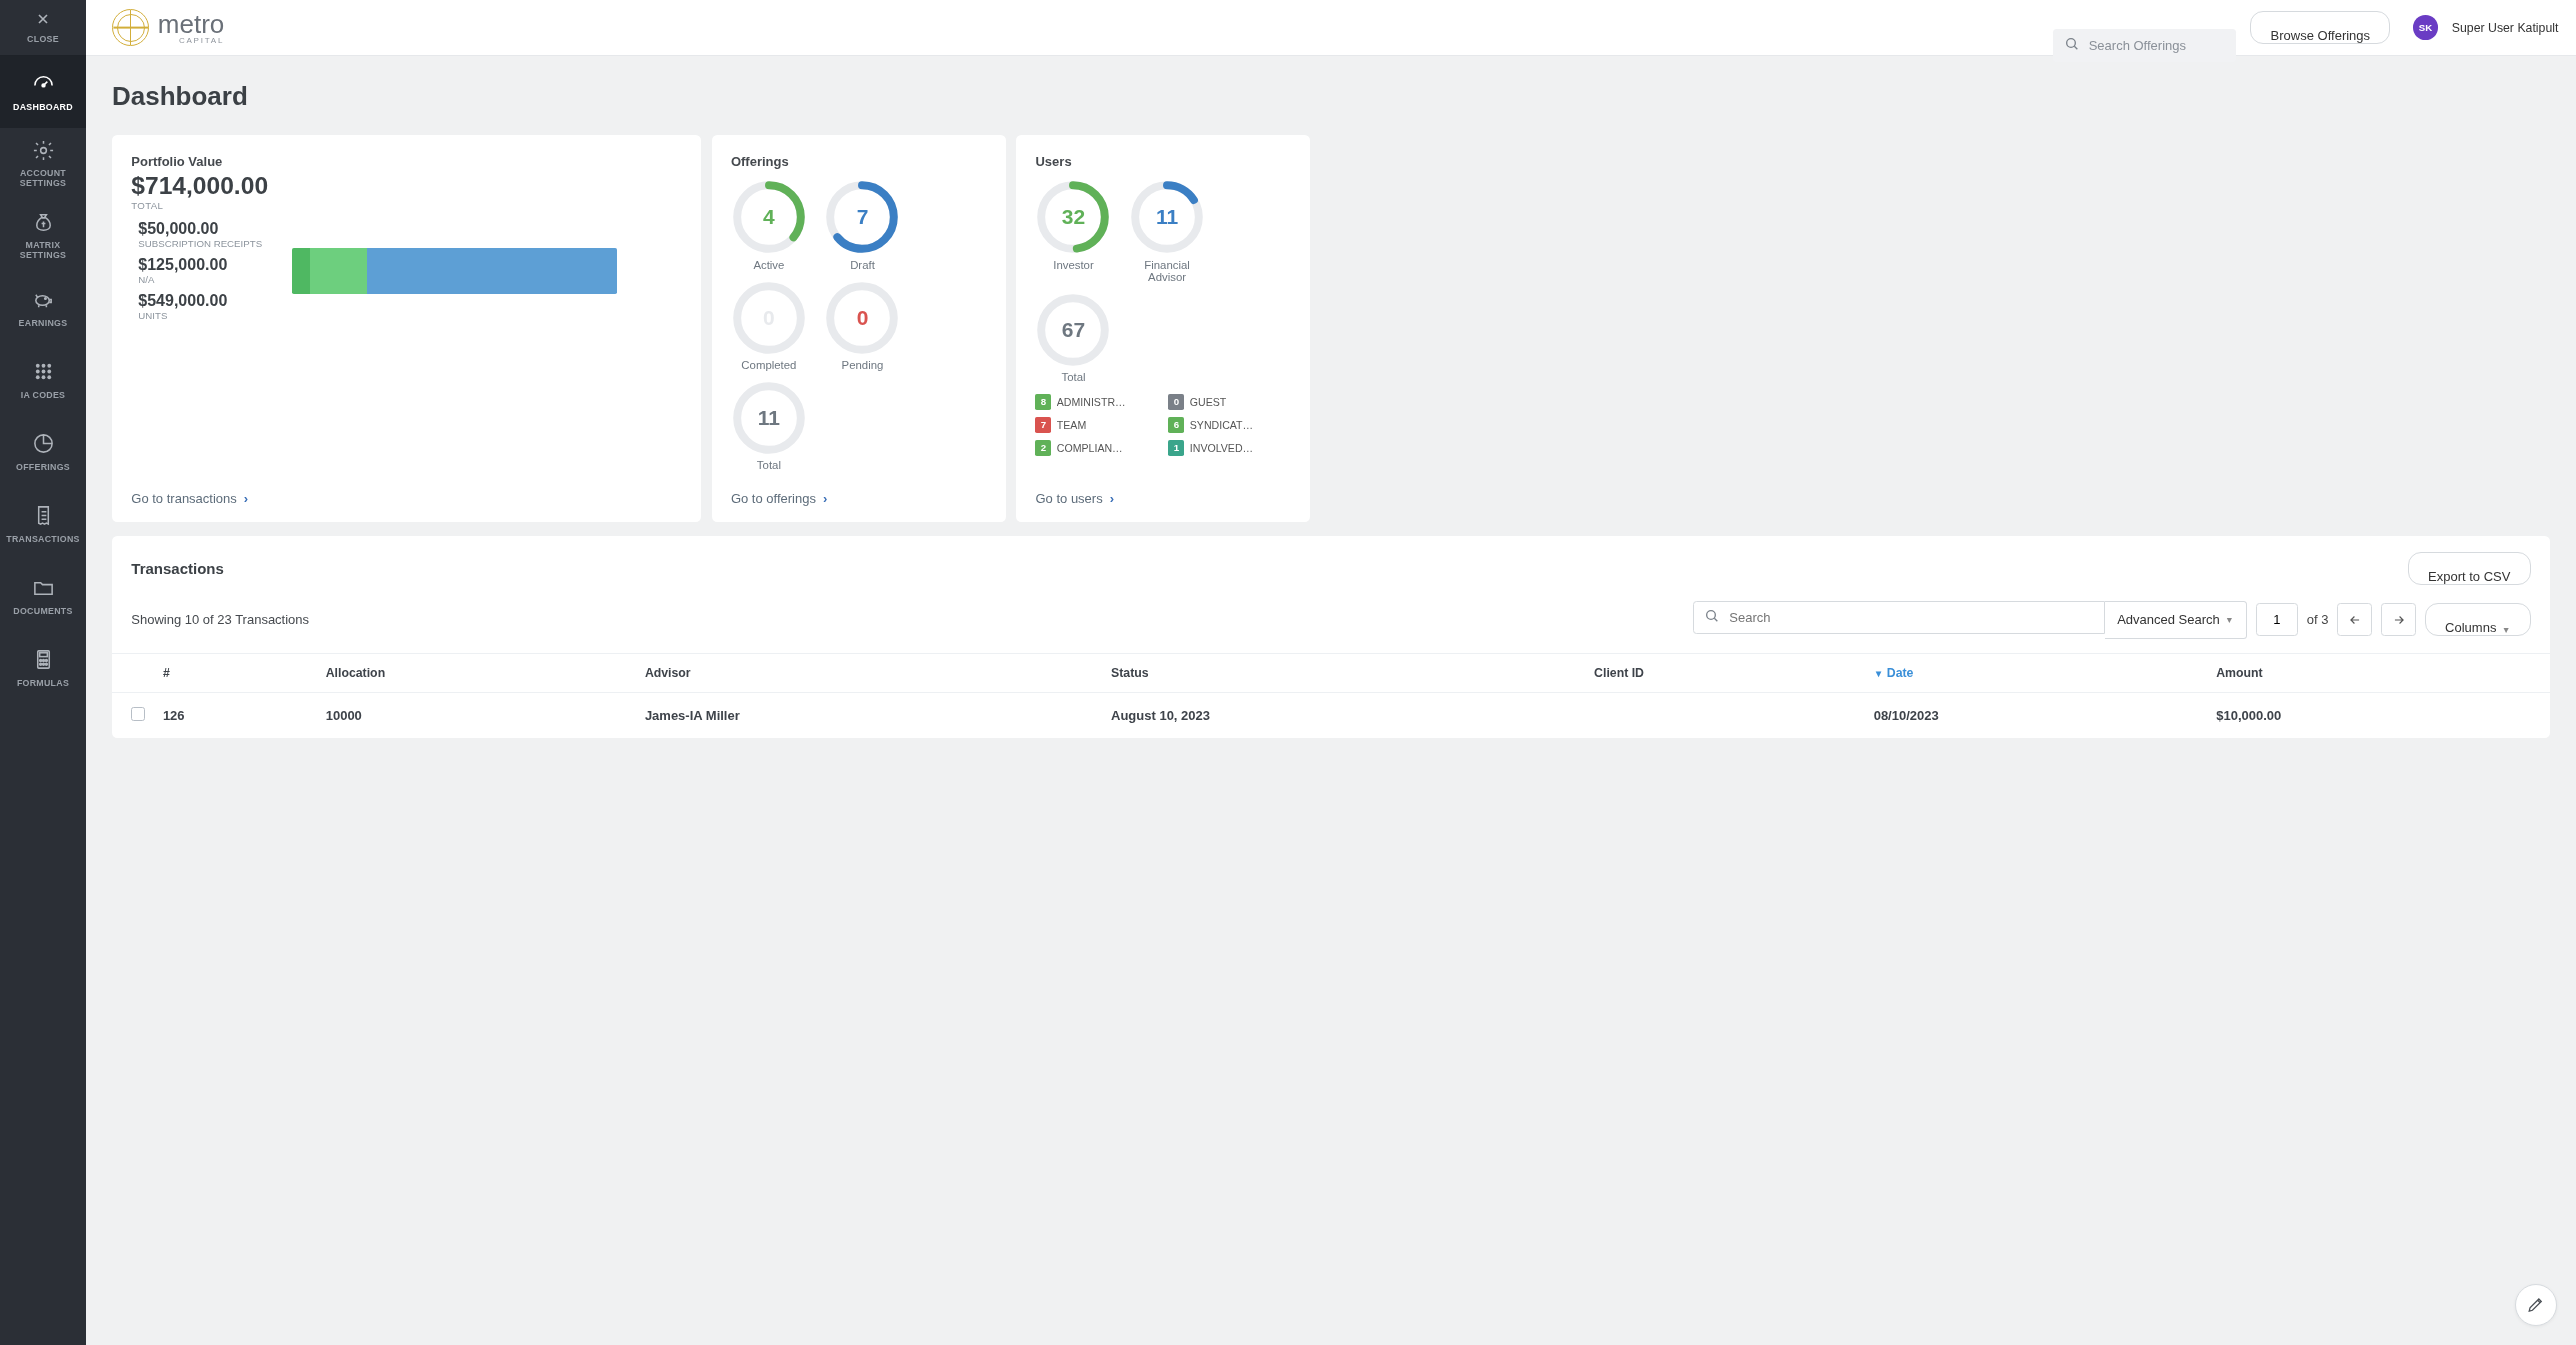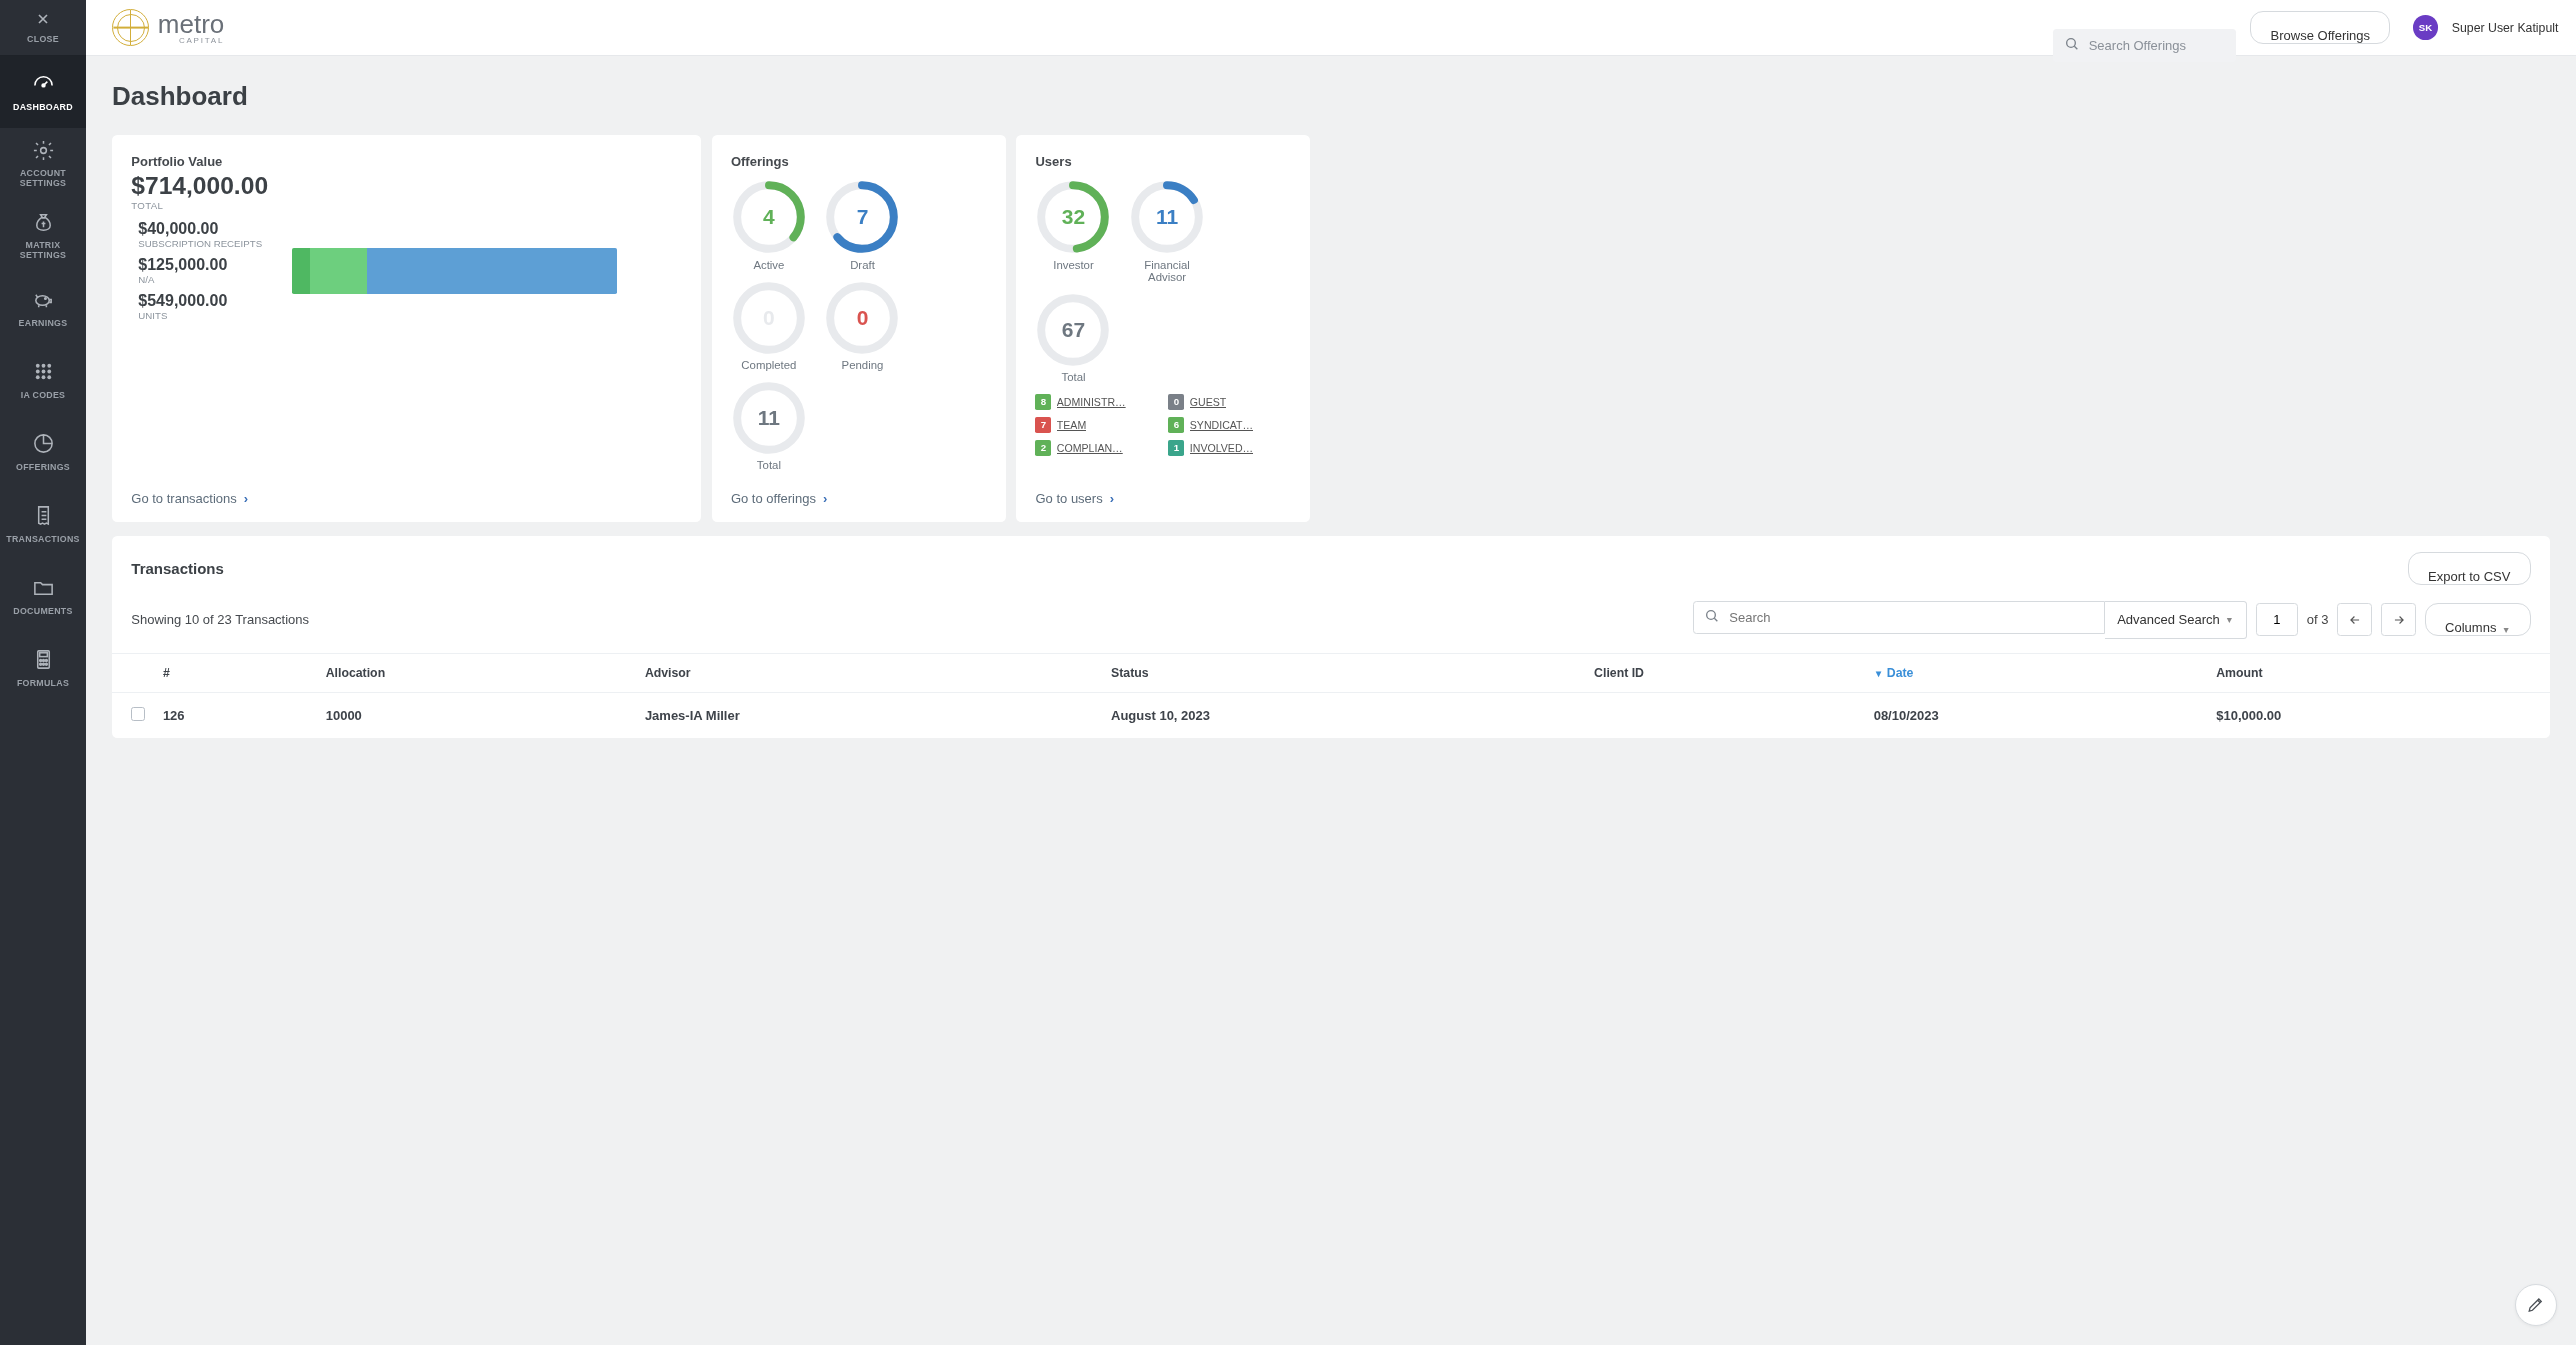--- a/index.html
+++ b/index.html
@@ -57,21 +57,21 @@
   .gauge .ring-bg{stroke:#e8eaed;}
   .gauge .ring-fg{stroke-linecap:round;}
   .gauge .gv { position:absolute; font-size:21px; font-weight:700; }
   .gauge-wrap{position:relative;width:76px;height:76px;display:flex;align-items:center;justify-content:center;}
   .gauge-lbl{font-size:11.4px;color:#6e7780;margin-top:3.5px;text-align:center;}
   
   .user-badges { display:grid; grid-template-columns:1fr 1fr; gap:7px 10.6px; margin-top:10.6px; font-size:10.6px; }
   .badge-row{display:flex;align-items:center;gap:5.3px;overflow:hidden;}
   .badge{min-width:16px;height:16px;padding:0 3.5px;border-radius:1.8px;color:#fff;font-size:9.7px;font-weight:700;display:flex;align-items:center;justify-content:center;}
   .badge.green{background:#60b158;} .badge.grey{background:#7a8088;} .badge.red{background:#d9534f;} .badge.teal{background:#3aa58b;}
-  .badge-lbl{color:#555;white-space:nowrap;overflow:hidden;text-overflow:ellipsis;text-decoration:underline;}
+  .badge-lbl{color:#555;white-space:nowrap;overflow:hidden;text-overflow:ellipsis;}
 
   .tx-card{background:#fff;border-radius:5.3px;}
   .tx-head{display:flex;align-items:center;justify-content:space-between;padding:16px 19.3px 5.3px;}
   .tx-title{font-size:15px;font-weight:700;color:#3c4146;}
   .tx-tools{display:flex;align-items:center;gap:8.8px;padding:10.6px 19.3px 8.8px;flex-wrap:wrap;}
   .showing{font-size:13px;color:#45494e;margin-right:auto;}
   .search-in{height:33px;border:0.9px solid #d6dade;border-radius:3.5px 0 0 3.5px;display:flex;align-items:center;padding:0 10.6px;gap:8.8px;width:412px;}
   .search-in input{border:none;outline:none;font-size:13px;width:100%;}
   .adv{height:38px;border:0.9px solid #d6dade;border-left:none;border-radius:0 3.5px 3.5px 0;padding:0 12.3px;display:flex;align-items:center;gap:5.3px;font-size:13px;cursor:pointer;text-align:right;}
   .page-in{width:42px;height:33px;border:0.9px solid #d6dade;border-radius:3.5px;text-align:center;font-size:13px;}
@@ -208,21 +208,21 @@
 
       <div class="cards">
 
         <div class="card">
           <div class="card-title">Portfolio Value</div>
           <div class="big-num">$714,000.00</div>
           <div class="sub-lbl">TOTAL</div>
           <div class="pf-row">
             <div class="pf-list" id="pf-list">
                 <div class="pf-item">
-                  <div class="amt">$40,000.00</div>
+                  <div class="amt">$50,000.00</div>
                   <div class="lab">SUBSCRIPTION RECEIPTS</div>
                 </div>
                 <div class="pf-item">
                   <div class="amt">$125,000.00</div>
                   <div class="lab">N/A</div>
                 </div>
                 <div class="pf-item">
                   <div class="amt">$549,000.00</div>
                   <div class="lab">UNITS</div>
                 </div>

